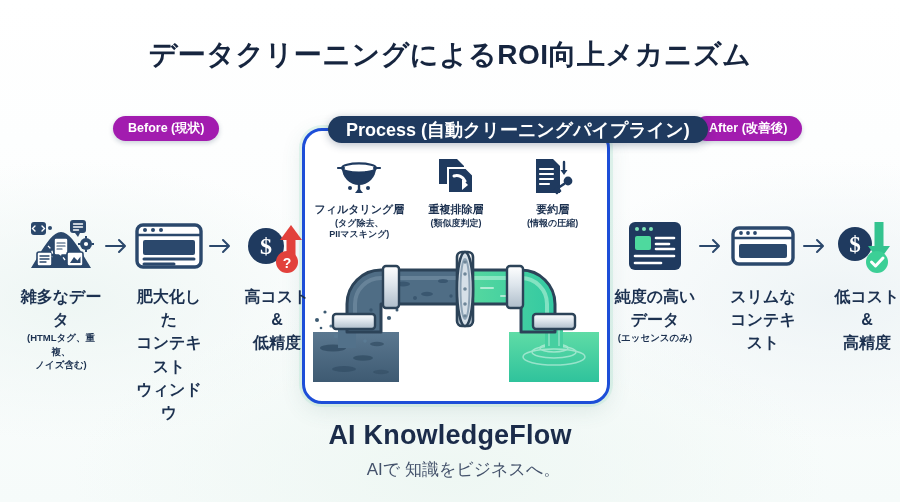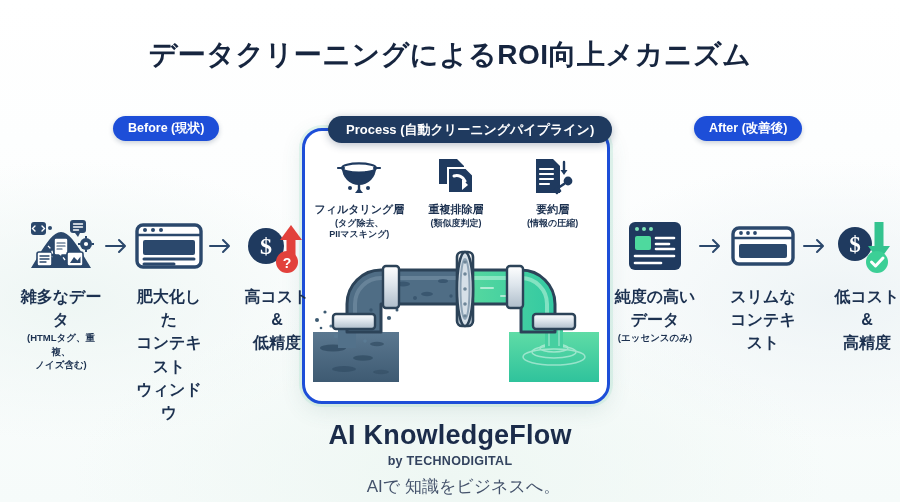--- a/index.html
+++ b/index.html
@@ -17,28 +17,28 @@
 
   
   .title{
     position:absolute;top:36px;left:0;width:900px;text-align:center;
     font-size:28px;font-weight:bold;letter-spacing:.5px;color:#16253f;
   }
 
   
   .badge{
     position:absolute;display:flex;align-items:center;justify-content:center;
-    background:#1d4ed8;color:#ffffff;border-radius:16px;
+    background:#a21caf;color:#ffffff;border-radius:16px;
     font-size:12.5px;font-weight:bold;height:25px;padding:0 15px;white-space:nowrap;
     box-shadow:0 2px 5px rgba(25,45,80,.22);
   }
   .badge.before{left:113px;top:116px;}
   .badge.after{left:694px;top:116px;}
   .badge.process{
-    left:328px;top:116px;height:27px;padding:0 18px;font-size:13px;border-radius:17px;
+    left:328px;top:116px;height:27px;padding:0 18px;font-size:18px;border-radius:17px;
     background:#1f3a5f;box-shadow:0 2px 8px rgba(25,45,80,.3);z-index:5;
   }
 
   
   .card{
     position:absolute;left:302px;top:128px;width:302px;height:270px;
     background:#ffffff;border-radius:20px;
     border:3px solid #1d4ed8;
     box-shadow:0 0 0 3px rgba(160,226,201,.28), 0 6px 22px rgba(60,110,100,.12);
   }
@@ -415,16 +415,15 @@
           <path d="M36.5 44 l4 4 l7.5 -8" stroke="#ffffff" stroke-width="3" fill="none" stroke-linecap="round" stroke-linejoin="round"></path>
         </svg>
       </div>
       <div class="slab">低コスト<br>&amp;<br>高精度</div>
       <div class="ssub"></div>
     </div>
   </div>
 
   <div class="footer">
     <div class="f1">AI KnowledgeFlow</div>
-    <div class="f2">by TECHNODIGITAL</div>
     <div class="f3">AIで 知識をビジネスへ。</div>
   </div>
 </div>
 
 </body></html>

